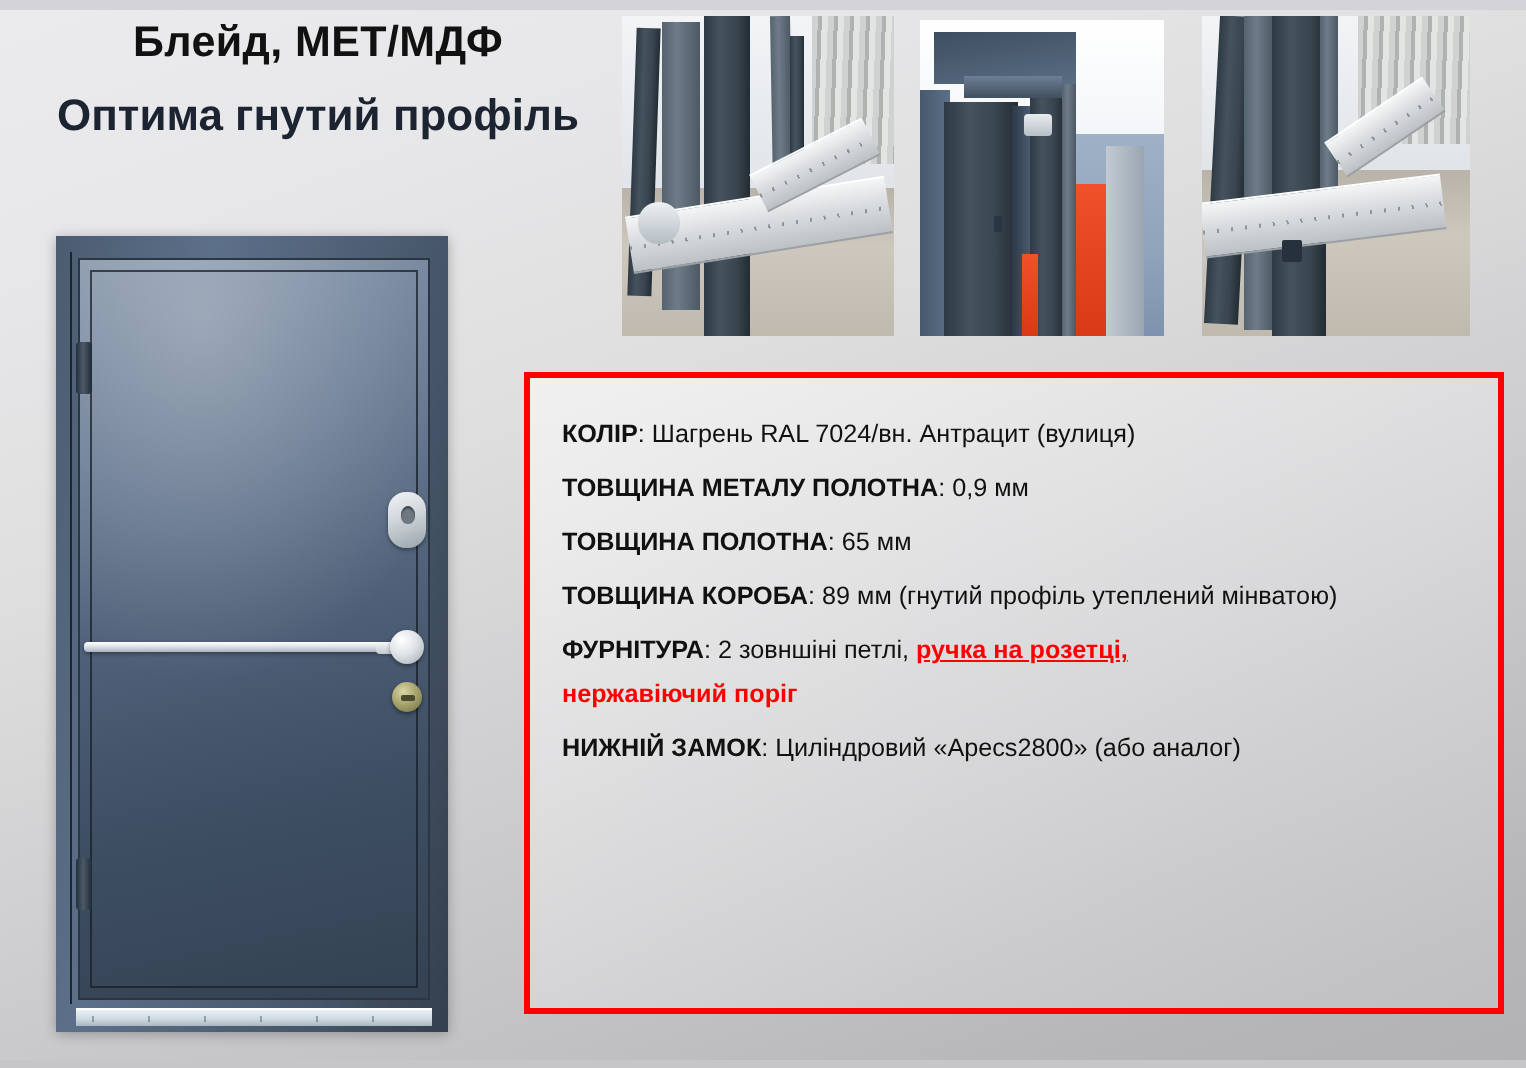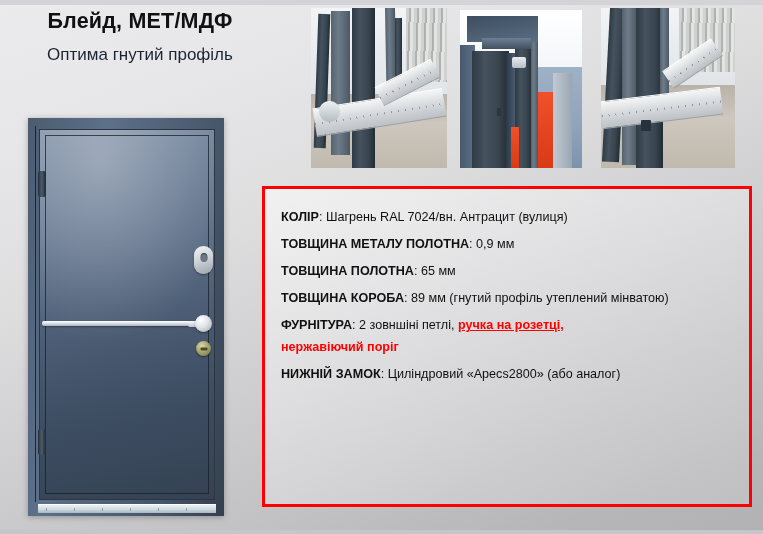--- a/index.html
+++ b/index.html
@@ -40,36 +40,36 @@
   .bottom-band {
     position: absolute;
     left: 0; bottom: 0;
     width: 763px; height: 4px;
     background: #c6c6c8;
   }
 
   
   .heading {
     position: absolute;
-    left: 0;
+    left: 19px;
     top: 6px;
     width: 280px;
     text-align: center;
   }
   .heading .title {
     font-size: 21.5px;
     font-weight: bold;
     color: #111111;
     line-height: 1.42;
     letter-spacing: 0.2px;
   }
   .heading .subtitle {
     margin-top: 7px;
-    font-size: 17px;
-    font-weight: normal;
+    font-size: 22px;
+    font-weight: bold;
     color: #1b2430;
     line-height: 1.3;
   }
 
   
   .photo {
     position: absolute;
     overflow: hidden;
     background: #9aa3ad;
   }

